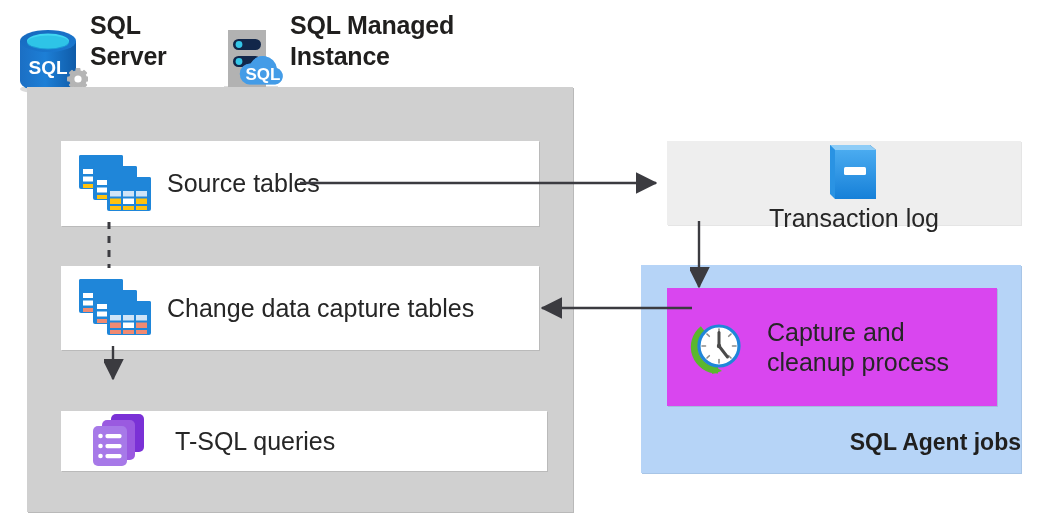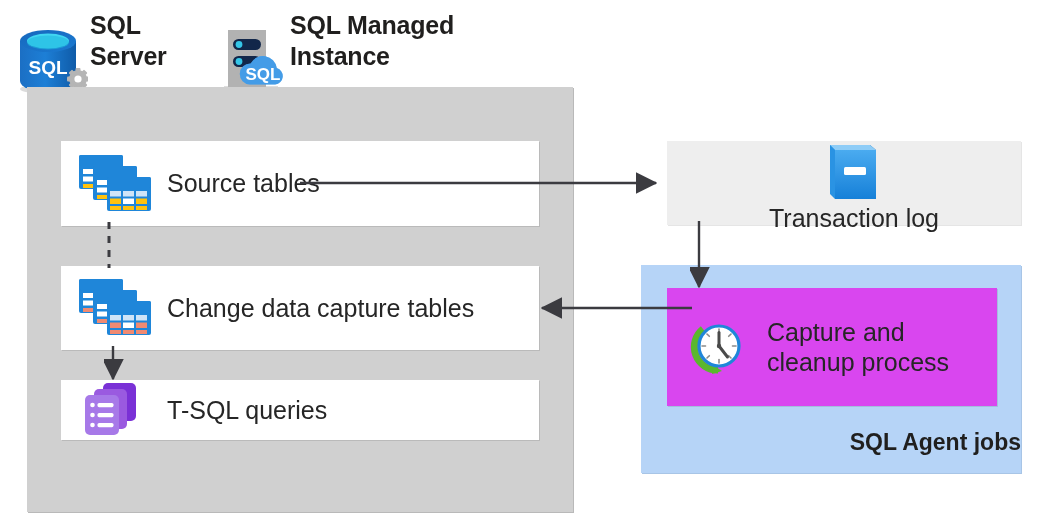--- a/index.html
+++ b/index.html
@@ -86,21 +86,21 @@
   }
   .box-icon {
     flex: 0 0 auto;
     display: flex;
     align-items: center;
     justify-content: center;
   }
 
   #box-source        { left: 61px;  top: 141px; width: 478px; height: 85px; }
   #box-cdc           { left: 61px;  top: 266px; width: 478px; height: 84px; }
-  #box-tsql          { left: 61px;  top: 380px; width: 478px; height: 60px; }
+  #box-tsql          { left: 61px;  top: 411px; width: 478px; height: 60px; padding-left: 8px; }
   #box-translog      { left: 667px; top: 141px; width: 354px; height: 84px; }
   #box-capture       { left: 667px; top: 288px; width: 330px; height: 118px; }
 
   #box-source .box-icon,
   #box-cdc .box-icon,
   #box-tsql .box-icon { width: 76px; margin-left: 16px; }
   #box-translog .box-icon { width: 62px; margin-left: 18px; }
   #box-capture .box-icon  { width: 62px; margin-left: 20px; }
 
   #box-source .box-label,

